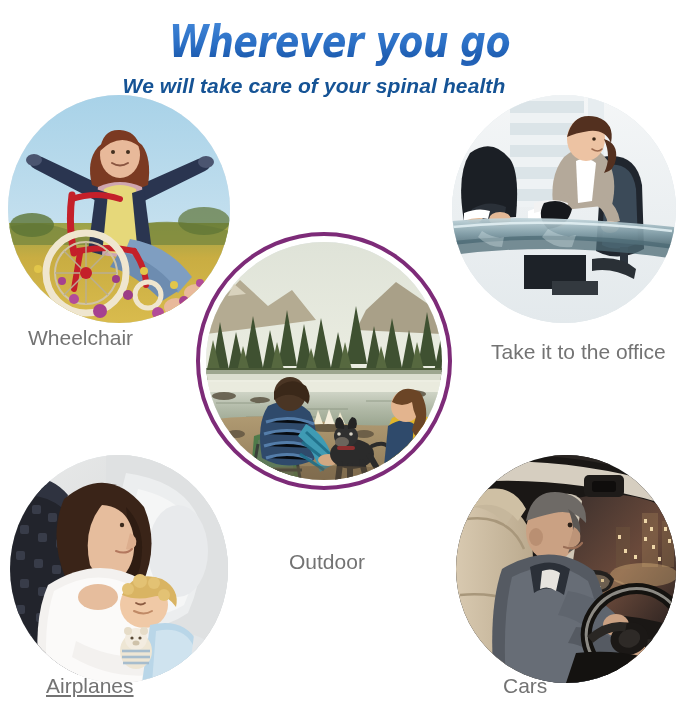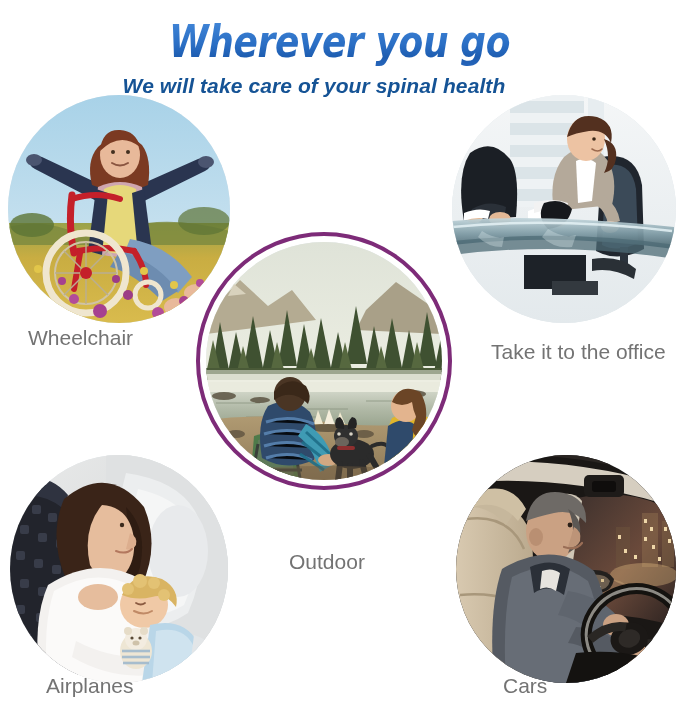--- a/index.html
+++ b/index.html
@@ -107,21 +107,21 @@
     left: 206px; top: 242px;
     width: 236px; height: 238px;
   }
   #label-outdoor { left: 289px; top: 550px; }
 
   
   #tile-airplanes .photo-circle {
     left: 10px; top: 455px;
     width: 218px; height: 228px;
   }
-  #label-airplanes { left: 46px; top: 674px; }
+  #label-airplanes { left: 46px; top: 674px; text-decoration: underline; }
 
   
   #tile-cars .photo-circle {
     left: 456px; top: 455px;
     width: 220px; height: 228px;
   }
   #label-cars { left: 503px; top: 674px; }
 
   .photo-svg { display: block; width: 100%; height: 100%; }
 </style>

